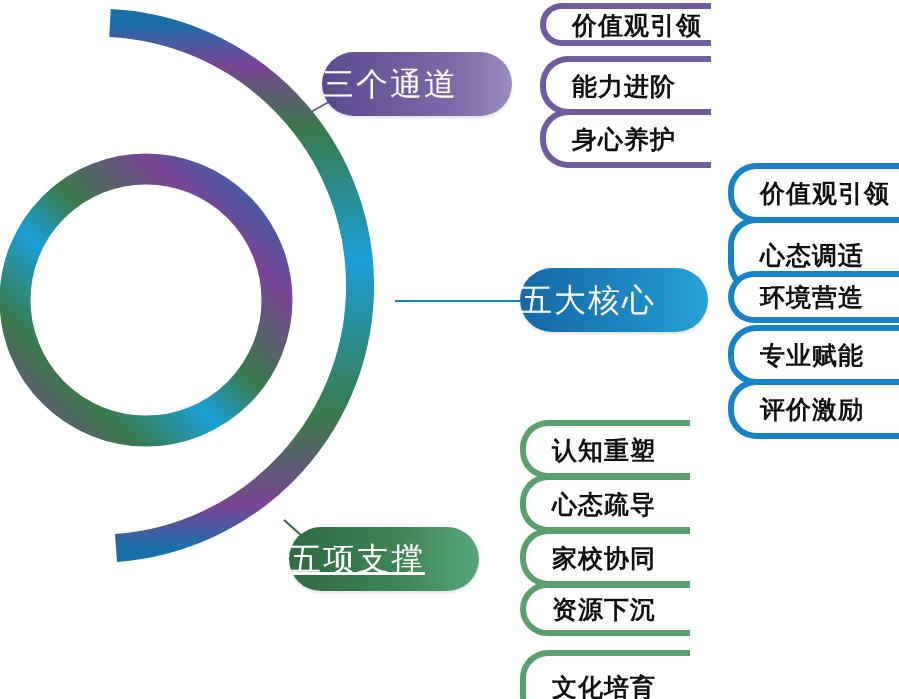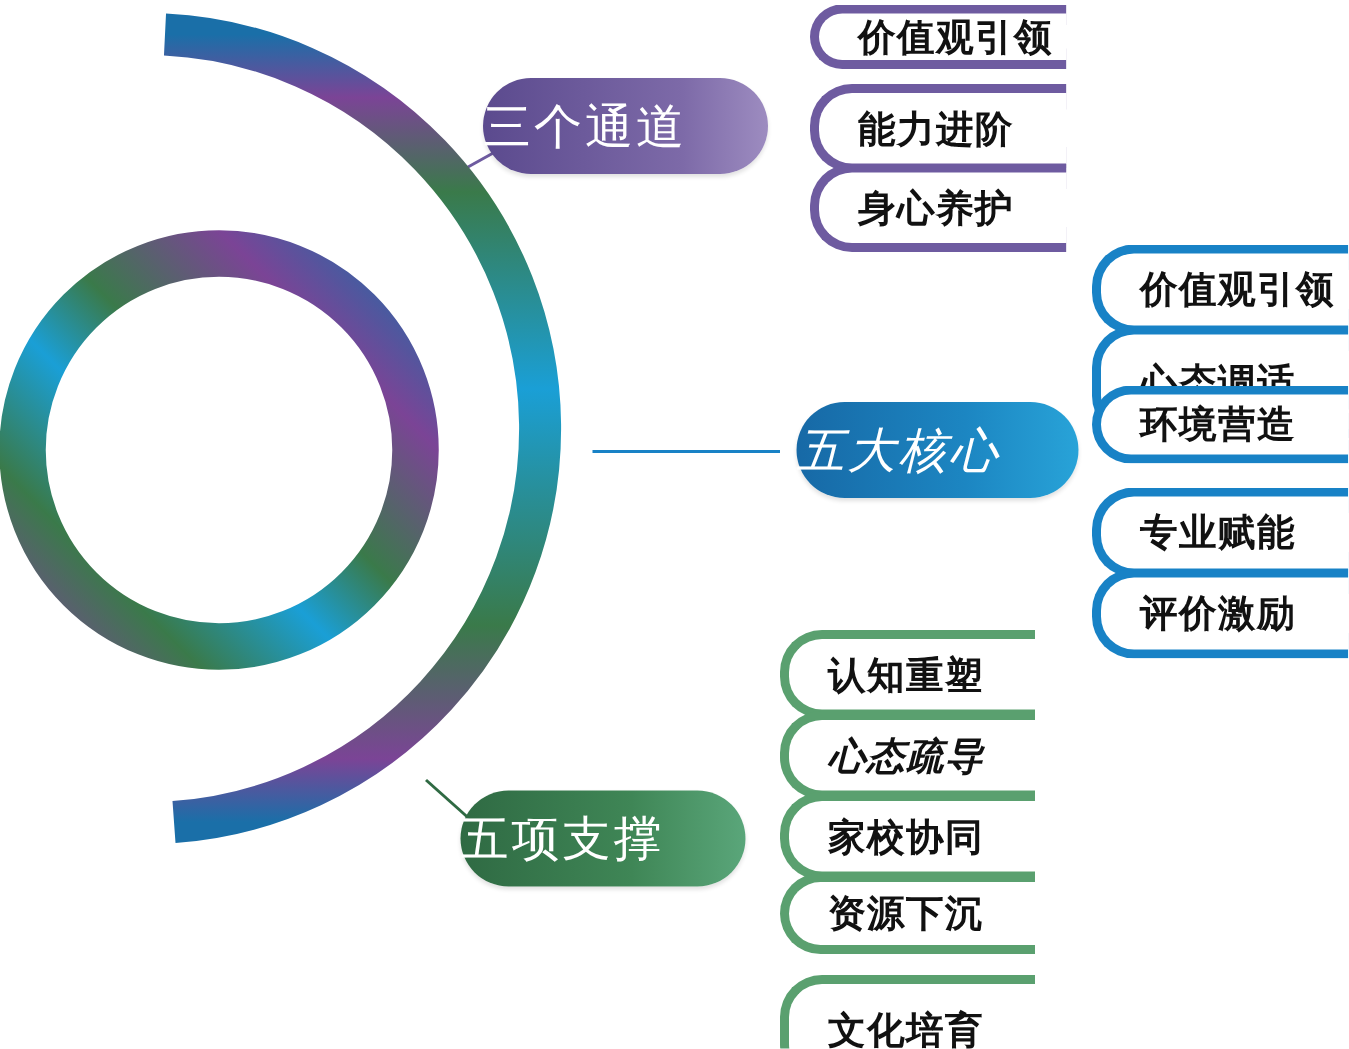--- a/index.html
+++ b/index.html
@@ -7,24 +7,24 @@
          font-family: "DejaVu Sans", "Liberation Sans", sans-serif; }
   #canvas { position: absolute; left: 0; top: 0; width: 899px; height: 699px; }
   .center-title { position: absolute; left: 40px; top: 262px; width: 212px; text-align: center;
                   font-size: 32px; line-height: 46px; color: #111111; letter-spacing: 1px; }
   .center-title div { white-space: nowrap; }
   .pill { position: absolute; height: 64px; border-radius: 32px; color: #ffffff;
           font-size: 32px; line-height: 64px; letter-spacing: 2px;
           box-shadow: 0 2px 3px rgba(0,0,0,0.12); }
   .pill-purple { left: 322px; top: 52px; width: 190px;
                  background: linear-gradient(90deg, #5b4a8e 0%, #7d6aa8 70%, #9d8cc0 100%); }
-  .pill-blue { left: 531px; top: 268px; width: 188px;
-               background: linear-gradient(90deg, #1769a6 0%, #1c86c2 60%, #28a3d8 100%); font-style: italic; }
-  .pill-green { left: 307px; top: 527px; width: 190px;
-                background: linear-gradient(90deg, #2f6a43 0%, #3f8656 60%, #5aa67a 100%); }
+  .pill-blue { left: 520px; top: 268px; width: 188px;
+               background: linear-gradient(90deg, #1769a6 0%, #1c86c2 60%, #28a3d8 100%); }
+  .pill-green { left: 289px; top: 527px; width: 190px;
+                background: linear-gradient(90deg, #2f6a43 0%, #3f8656 60%, #5aa67a 100%); text-decoration: underline; }
   .item { position: absolute; box-sizing: border-box; border-style: solid; border-width: 6px 0 6px 6px;
           border-radius: 28px 0 0 28px; background: #ffffff; color: #111111;
           font-size: 25px; font-weight: bold; white-space: nowrap; }
   .item span { position: absolute; left: 26px; top: 50%; transform: translateY(-50%); letter-spacing: 1px; }
   .item-purple { border-color: #6e5ba0; left: 540px; width: 171px; }
   .item-blue { border-color: #1882c6; left: 728px; width: 171px; }
   .item-green { border-color: #5aa06f; left: 520px; width: 170px; }
 </style>
 </head>
 <body>
@@ -82,34 +82,34 @@
 <div class="item item-purple" style="top:109px;height:59px;">
     <span>身心养护</span>
   </div>
 
 <div class="item item-blue" style="top:163px;height:60px;">
     <span>价值观引领</span>
   </div>
 <div class="item item-blue" style="top:217px;height:75px;">
     <span>心态调适</span>
   </div>
-<div class="item item-blue" style="top:257px;height:52px;">
+<div class="item item-blue" style="top:271px;height:52px;">
     <span>环境营造</span>
   </div>
 <div class="item item-blue" style="top:325px;height:60px;">
     <span>专业赋能</span>
   </div>
 <div class="item item-blue" style="top:379px;height:60px;">
     <span>评价激励</span>
   </div>
 
 <div class="item item-green" style="top:420px;height:59px;text-align:center;">
     <span>认知重塑</span>
   </div>
-<div class="item item-green" style="top:474px;height:59px;font-style:italic;">
+<div class="item item-green" style="top:474px;height:59px;">
     <span>心态疏导</span>
   </div>
 <div class="item item-green" style="top:528px;height:59px;">
     <span>家校协同</span>
   </div>
 <div class="item item-green" style="top:582px;height:54px;">
     <span>资源下沉</span>
   </div>
 <div class="item item-green" style="top:636px;height:74px;margin-top:14px;">
     <span>文化培育</span>

